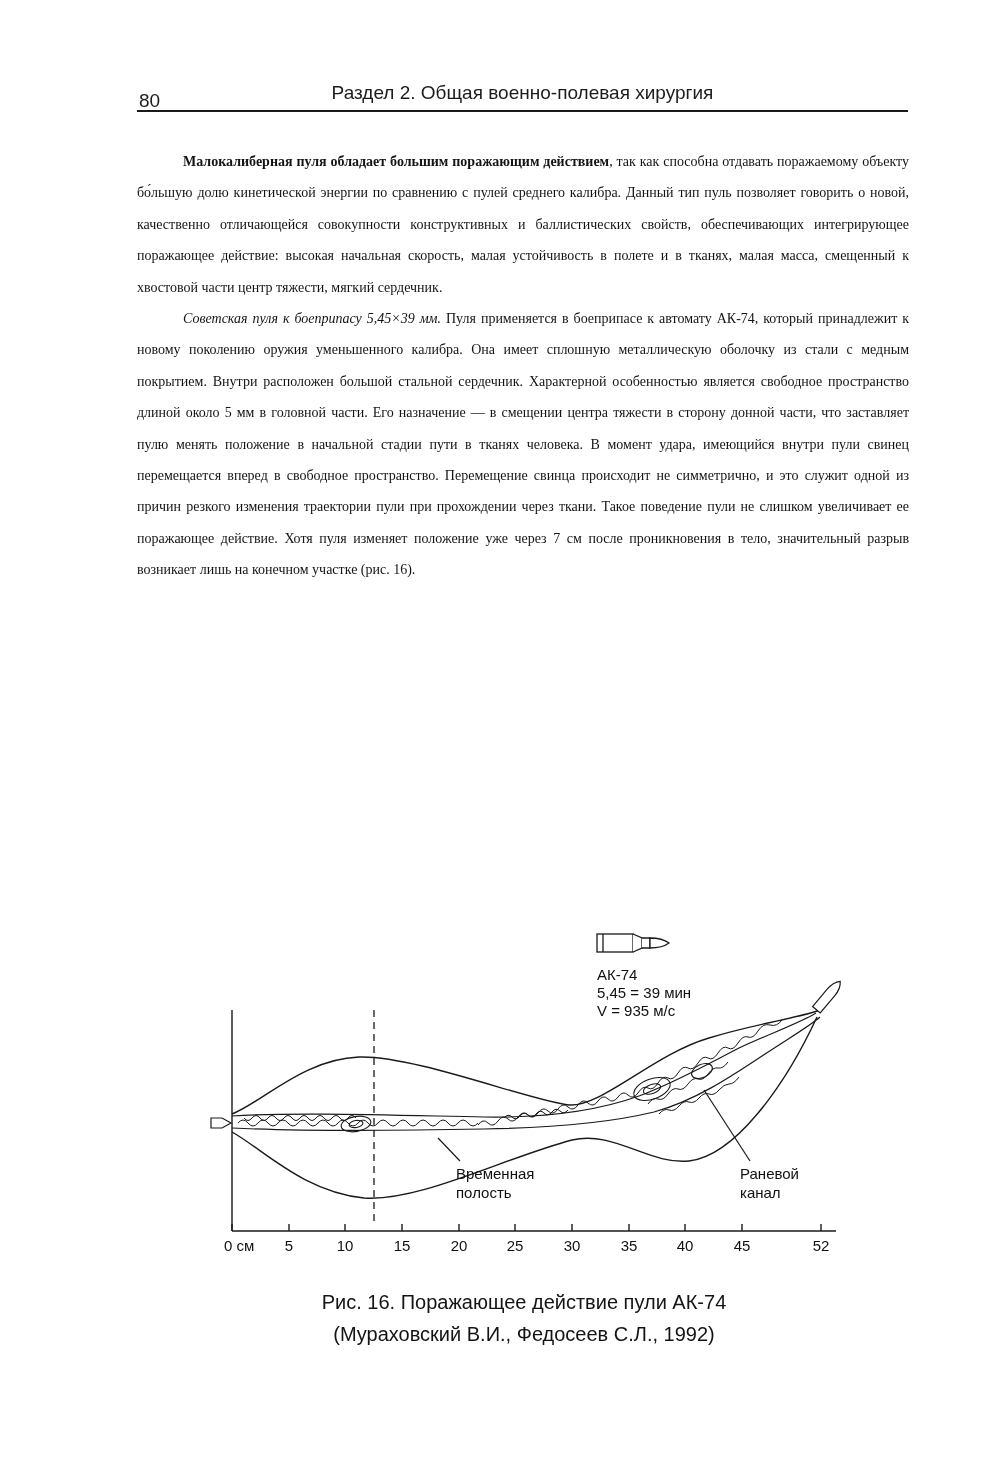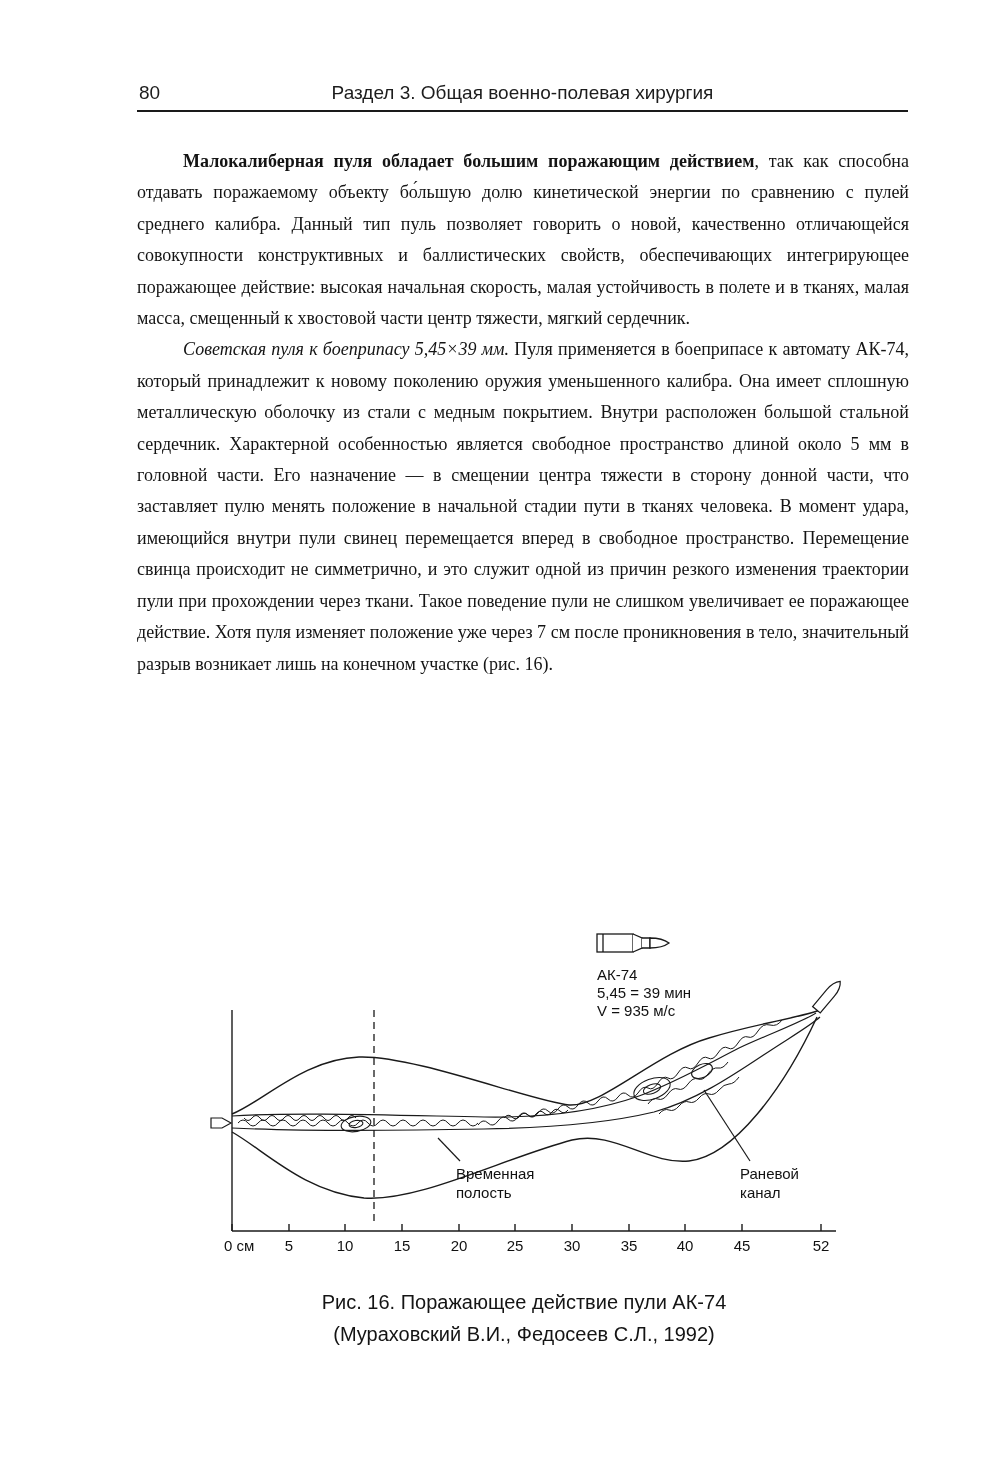--- a/index.html
+++ b/index.html
@@ -13,32 +13,32 @@
     color: #161616;
     overflow: hidden;
   }
   .running-head {
     position: absolute;
     top: 82px; left: 137px; width: 771px; height: 26px;
     font-family: "Liberation Sans", sans-serif;
     font-size: 19px;
     color: #1c1c1c;
   }
-  .page-num { position: absolute; left: 2px; top: 0; }
+  .page-num { position: absolute; left: 2px; top: 8px; }
   .head-title { text-align: center; }
   .head-rule {
     position: absolute;
     top: 110px; left: 137px; width: 771px;
     border-top: 2px solid #1a1a1a;
   }
   .body-text {
     position: absolute;
     top: 146px; left: 137px; width: 772px;
     font-family: "Liberation Serif", serif;
-    font-size: 18px;
+    font-size: 14px;
     line-height: 31.4px;
     text-align: justify;
     color: #141414;
   }
   .body-text p { margin: 0; text-indent: 46px; }
   .figure-area {
     position: absolute;
     left: 204px; top: 918px; width: 650px; height: 345px;
   }
   .figure-area svg { display: block; }
@@ -57,21 +57,21 @@
     color: #141414;
   }
 </style>
 </head>
 <body>
 
 <div class="page">
 
   <div class="running-head">
     <span class="page-num">80</span>
-    <div class="head-title">Раздел 3. Общая военно-полевая хирургия</div>
+    <div class="head-title">Раздел 2. Общая военно-полевая хирургия</div>
   </div>
   <div class="head-rule"></div>
 
   <div class="body-text">
     <p><b>Малокалиберная пуля обладает большим поражающим действием</b><span>, так как способна отдавать поражаемому объекту бо́льшую долю кинетической энергии по сравнению с пулей среднего калибра. Данный тип пуль позволяет говорить о новой, качественно отличающейся совокупности конструктивных и баллистических свойств, обеспечивающих интегрирующее поражающее действие: высокая начальная скорость, малая устойчивость в полете и в тканях, малая масса, смещенный к хвостовой части центр тяжести, мягкий сердечник.</span></p>
     <p><i>Советская пуля к боеприпасу 5,45×39 мм.</i><span> Пуля применяется в боеприпасе к автомату АК-74, который принадлежит к новому поколению оружия уменьшенного калибра. Она имеет сплошную металлическую оболочку из стали с медным покрытием. Внутри расположен большой стальной сердечник. Характерной особенностью является свободное пространство длиной около 5 мм в головной части. Его назначение — в смещении центра тяжести в сторону донной части, что заставляет пулю менять положение в начальной стадии пути в тканях человека. В момент удара, имеющийся внутри пули свинец перемещается вперед в свободное пространство. Перемещение свинца происходит не симметрично, и это служит одной из причин резкого изменения траектории пули при прохождении через ткани. Такое поведение пули не слишком увеличивает ее поражающее действие. Хотя пуля изменяет положение уже через 7 см после проникновения в тело, значительный разрыв возникает лишь на конечном участке (рис. 16).</span></p>
   </div>
 
   <div class="figure-area">
     <svg width="650" height="345" viewBox="0 0 650 345">

